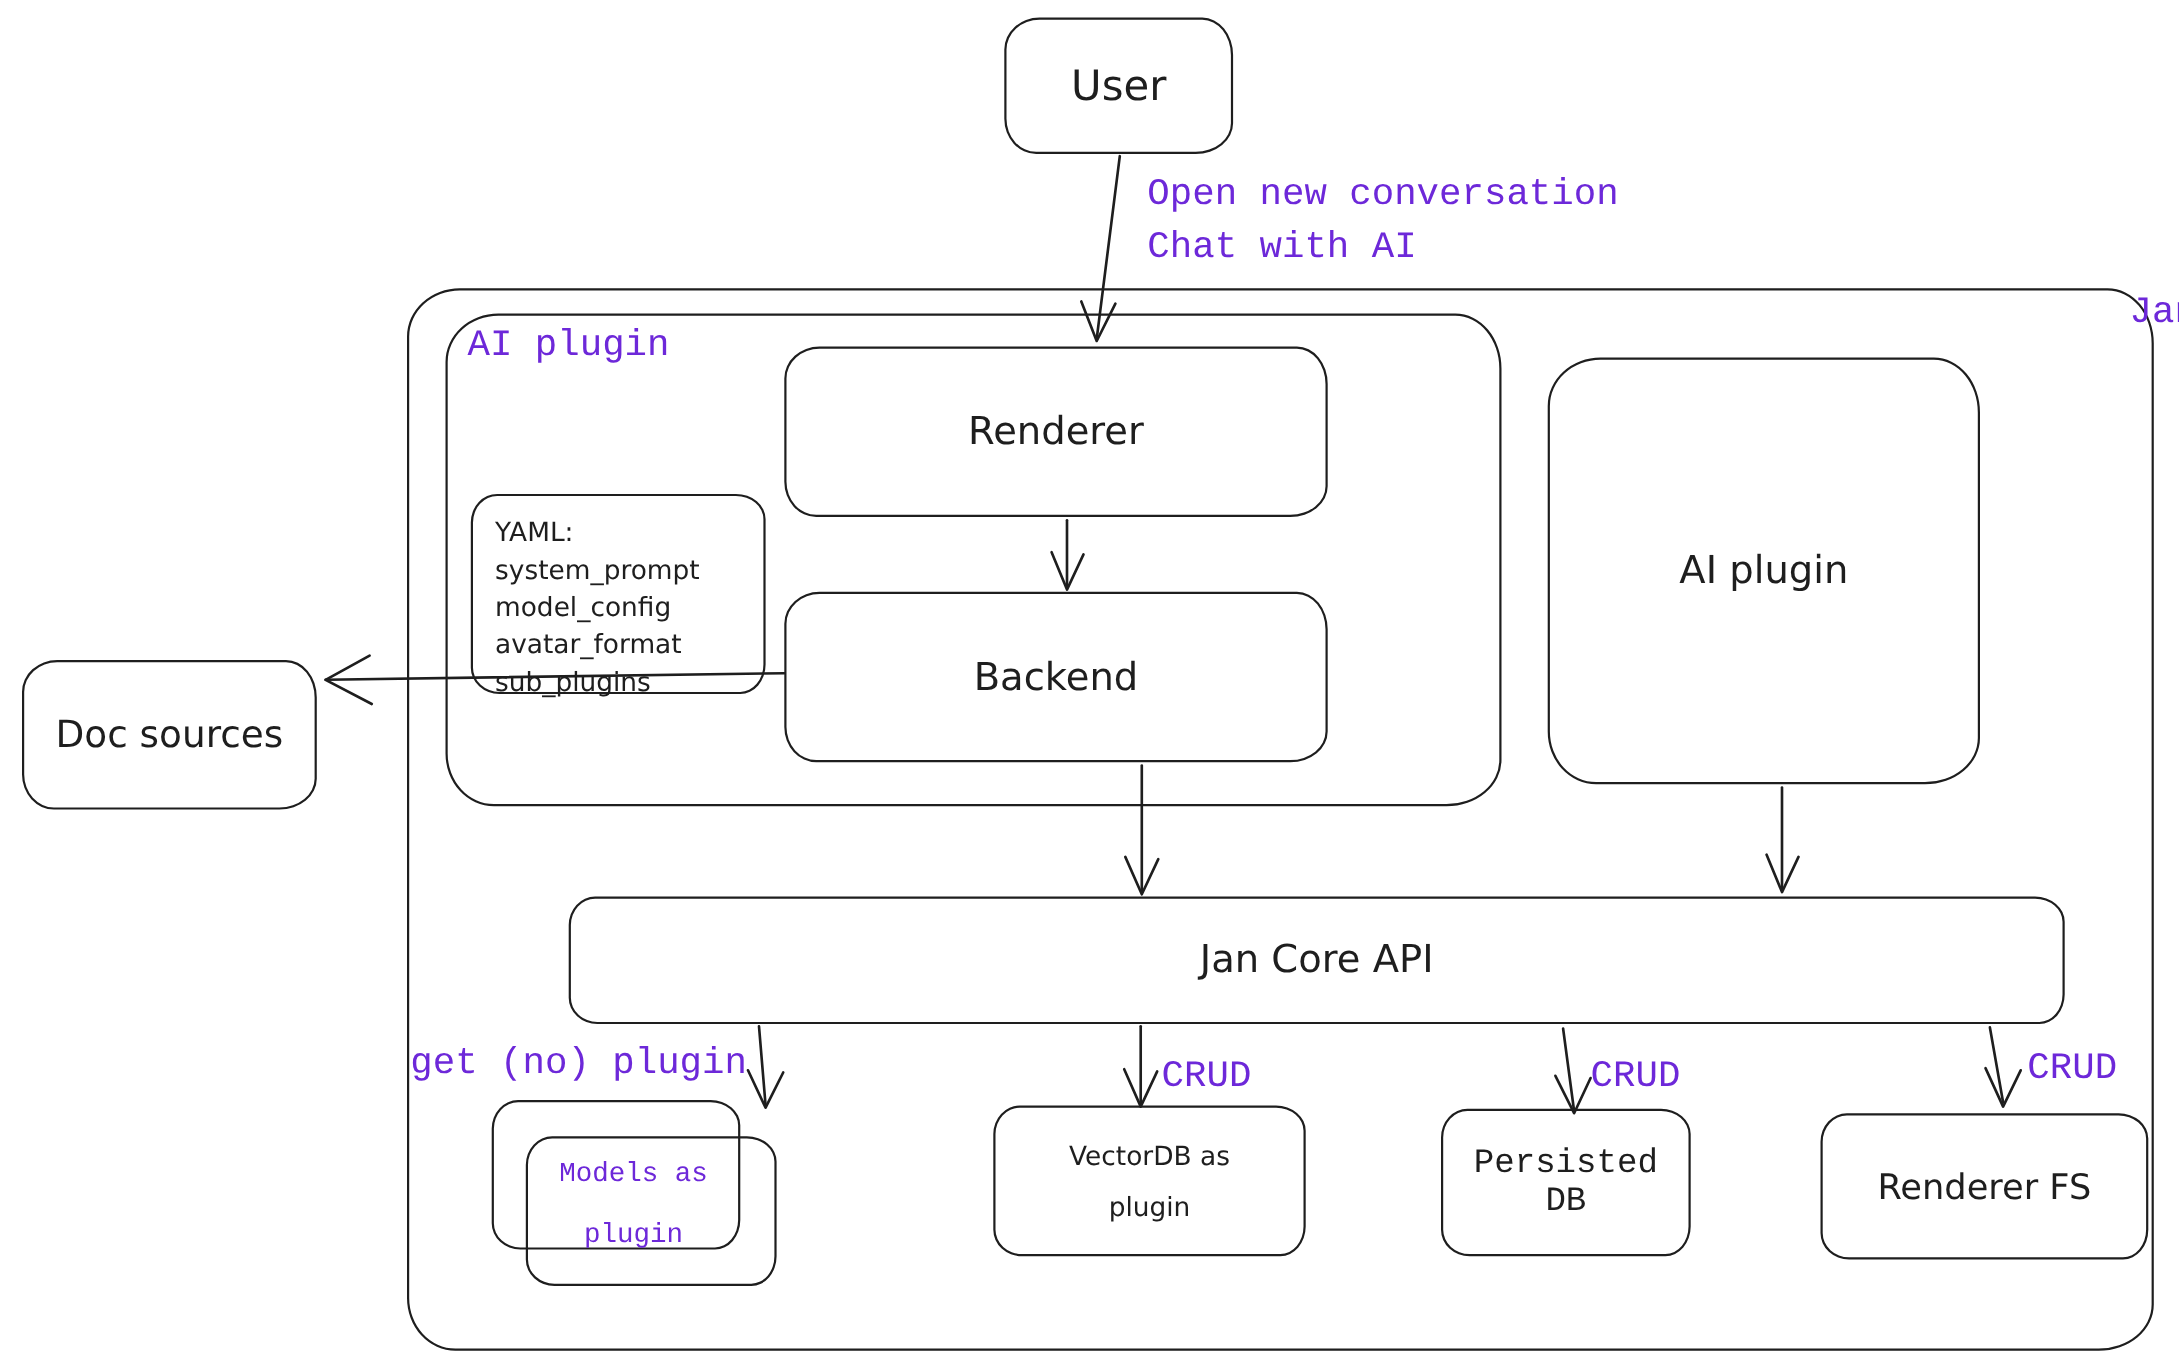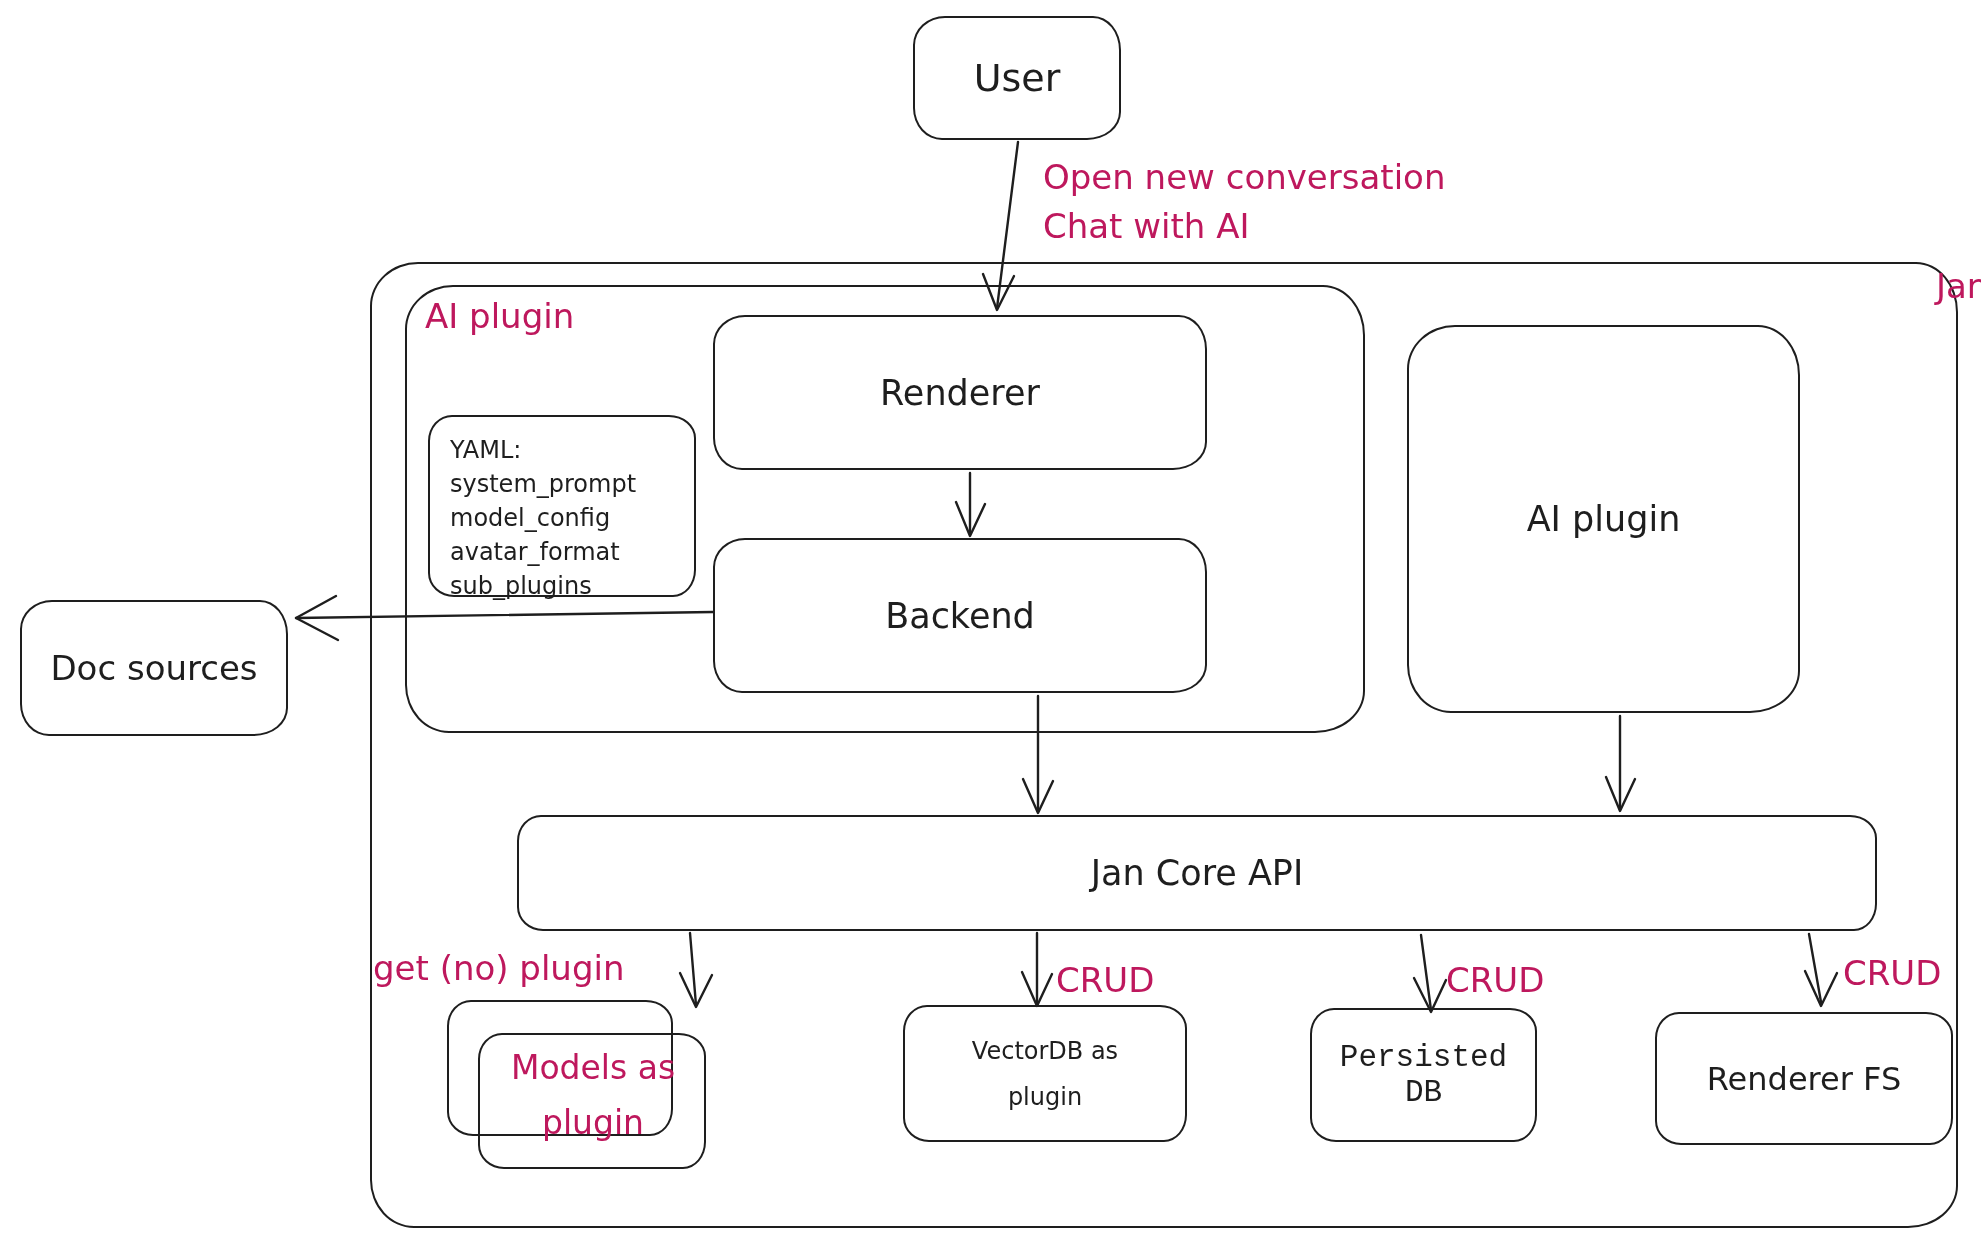--- a/index.html
+++ b/index.html
@@ -14,24 +14,24 @@
   .box{
     position:absolute;
     border:2.6px solid #1e1e1e;
     background:transparent;
     box-sizing:border-box;
   }
   .r1{border-radius:32px 28px 34px 29px / 29px 34px 28px 32px;}
   .r2{border-radius:48px 42px 50px 44px / 44px 50px 42px 48px;}
   .r3{border-radius:24px 27px 23px 26px / 26px 23px 27px 24px;}
   .center{display:flex;align-items:center;justify-content:center;text-align:center;}
-  .lbl{position:absolute;white-space:nowrap;color:#be185d;}
+  .lbl{position:absolute;white-space:nowrap;color:#6d28d9;font-family:Liberation Mono, monospace;}
   .block{display:block;}
   .arrows{position:absolute;left:0;top:0;width:1981px;height:1246px;pointer-events:none;}
-  .note{font-size:24px;line-height:34px;padding:16px 0 0 20px;}
+  .note{font-size:24px;line-height:34px;padding:16px 0 0 20px;margin-top:34px;}
 </style>
 </head>
 <body>
 
 <div class="canvas">
 
   <svg class="arrows" viewBox="0 0 1981 1246">
     <g stroke="#1e1e1e" stroke-width="2.4" fill="none" stroke-linecap="round" stroke-linejoin="round">
       <g>
         <path d="M1018 142 L997 308"></path>
@@ -115,21 +115,21 @@
     <span>Jan Core API</span>
   </div>
 
   <div class="lbl" style="left:373px;top:948px;font-size:34px;">get (no) plugin</div>
   <div class="lbl" style="left:1056px;top:960px;font-size:34px;">CRUD</div>
   <div class="lbl" style="left:1446px;top:960px;font-size:34px;">CRUD</div>
   <div class="lbl" style="left:1843px;top:953px;font-size:34px;">CRUD</div>
 
   <div class="box r3" style="left:447px;top:1000px;width:226px;height:136px;"></div>
   <div class="box r3" style="left:478px;top:1033px;width:228px;height:136px;"></div>
-  <div class="lbl" style="left:464px;top:1040px;width:258px;text-align:center;font-size:33px;line-height:55px;">
+  <div class="lbl" style="left:447px;top:1040px;width:258px;text-align:center;font-size:25px;line-height:55px;">
     <span class="block">Models as</span>
     <span class="block">plugin</span>
   </div>
 
   <div class="box r3 center" style="left:903px;top:1005px;width:284px;height:137px;font-size:24px;line-height:46px;">
     <span>
       <span class="block">VectorDB as</span>
       <span class="block">plugin</span>
     </span>
   </div>

